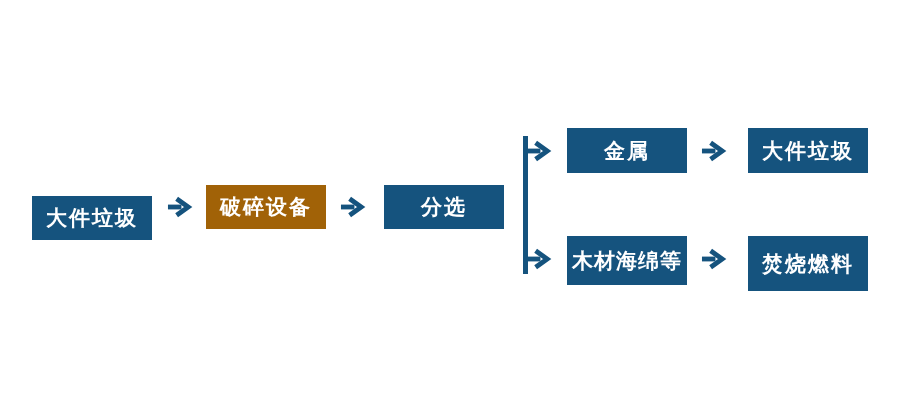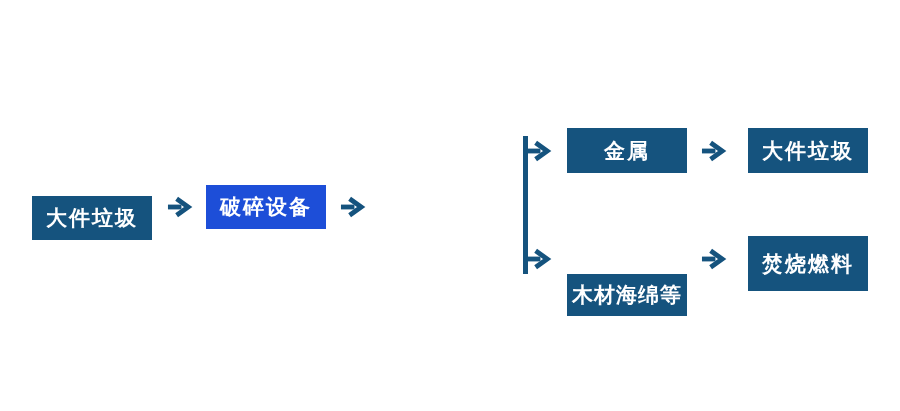--- a/index.html
+++ b/index.html
@@ -23,21 +23,21 @@
     align-items: center;
     justify-content: center;
     color: #ffffff;
     font-size: 21px;
     font-weight: bold;
     letter-spacing: 2px;
     white-space: nowrap;
     box-sizing: border-box;
   }
   .node.blue { background: #15537e; }
-  .node.red  { background: #1d4ed8; }
+  .node.red  { background: #a16207; }
   .arrow {
     position: absolute;
     width: 26px;
     height: 22px;
     overflow: visible;
   }
   .branch-line {
     position: absolute;
     left: 523px;
     top: 136px;
@@ -58,20 +58,21 @@
     <path d="M10 2.5 L22 11 L10 19.5" stroke="#15537e" stroke-width="5" fill="none" stroke-linejoin="miter"></path>
   </svg>
 
   <div class="node red" style="left:206px; top:185px;">破碎设备</div>
 
   <svg class="arrow" style="left:340px; top:196px;" viewBox="0 0 27 22">
     <path d="M1 11 H15" stroke="#15537e" stroke-width="5" fill="none"></path>
     <path d="M10 2.5 L22 11 L10 19.5" stroke="#15537e" stroke-width="5" fill="none" stroke-linejoin="miter"></path>
   </svg>
 
+  <div class="node blue" style="left:384px; top:185px;">分选</div>
 
   <div class="branch-line"></div>
 
   <svg class="arrow" style="left:526px; top:140px;" viewBox="0 0 27 22">
     <path d="M1 11 H15" stroke="#15537e" stroke-width="5" fill="none"></path>
     <path d="M10 2.5 L22 11 L10 19.5" stroke="#15537e" stroke-width="5" fill="none" stroke-linejoin="miter"></path>
   </svg>
 
   <div class="node blue" style="left:567px; top:128px; height:45px;">金属</div>
 
@@ -80,21 +81,21 @@
     <path d="M10 2.5 L22 11 L10 19.5" stroke="#15537e" stroke-width="5" fill="none" stroke-linejoin="miter"></path>
   </svg>
 
   <div class="node blue" style="left:748px; top:128px; height:45px;">大件垃圾</div>
 
   <svg class="arrow" style="left:526px; top:248px;" viewBox="0 0 27 22">
     <path d="M1 11 H15" stroke="#15537e" stroke-width="5" fill="none"></path>
     <path d="M10 2.5 L22 11 L10 19.5" stroke="#15537e" stroke-width="5" fill="none" stroke-linejoin="miter"></path>
   </svg>
 
-  <div class="node blue" style="left:567px; top:236px; height:42px; letter-spacing:1px;margin-top:38px;">木材海绵等</div>
+  <div class="node blue" style="left:567px; top:236px; height:49px; letter-spacing:1px;">木材海绵等</div>
 
   <svg class="arrow" style="left:701px; top:248px;" viewBox="0 0 27 22">
     <path d="M1 11 H15" stroke="#15537e" stroke-width="5" fill="none"></path>
     <path d="M10 2.5 L22 11 L10 19.5" stroke="#15537e" stroke-width="5" fill="none" stroke-linejoin="miter"></path>
   </svg>
 
   <div class="node blue" style="left:748px; top:236px; height:55px;">焚烧燃料</div>
 
 </div>
 

